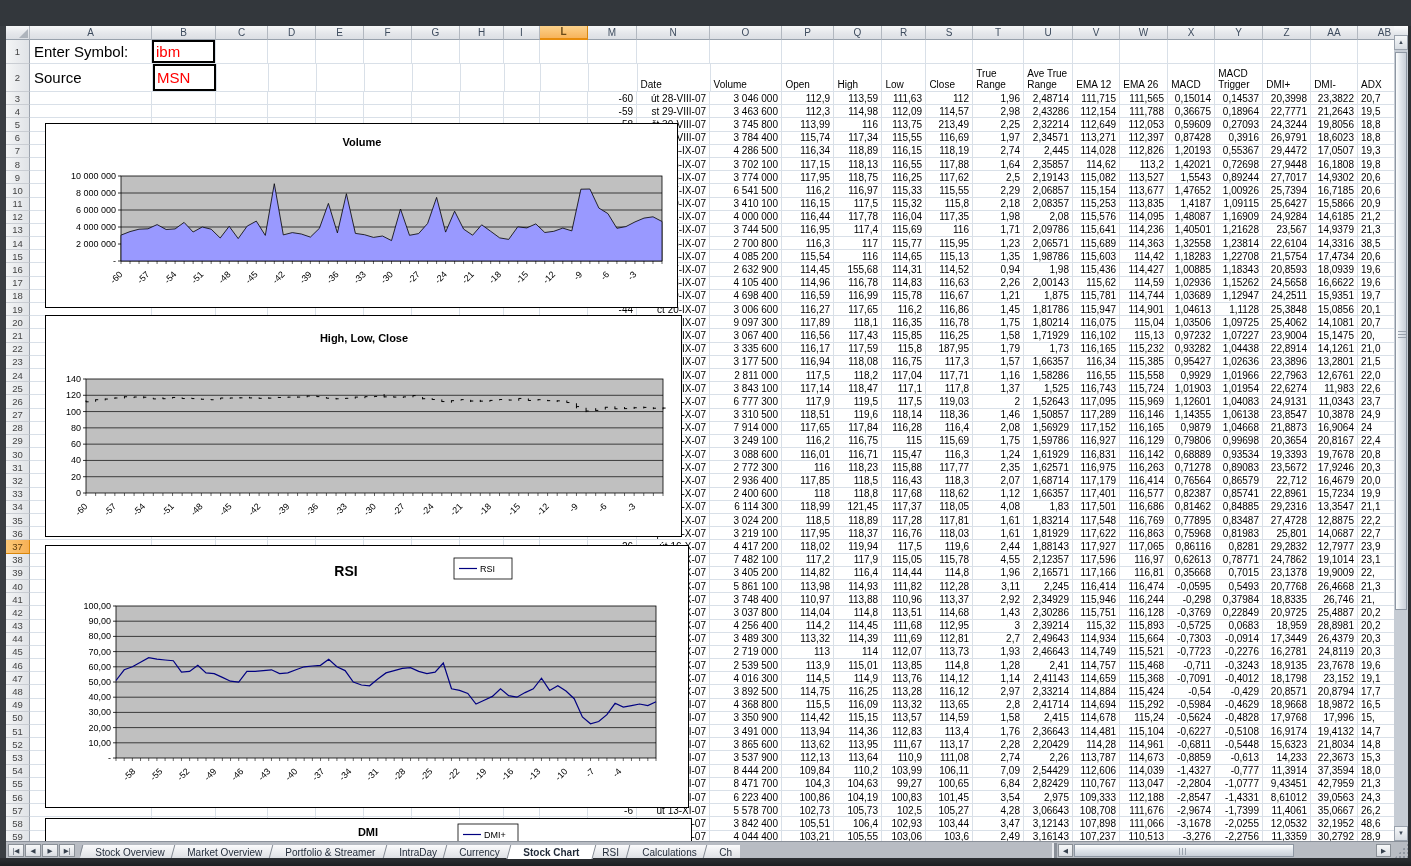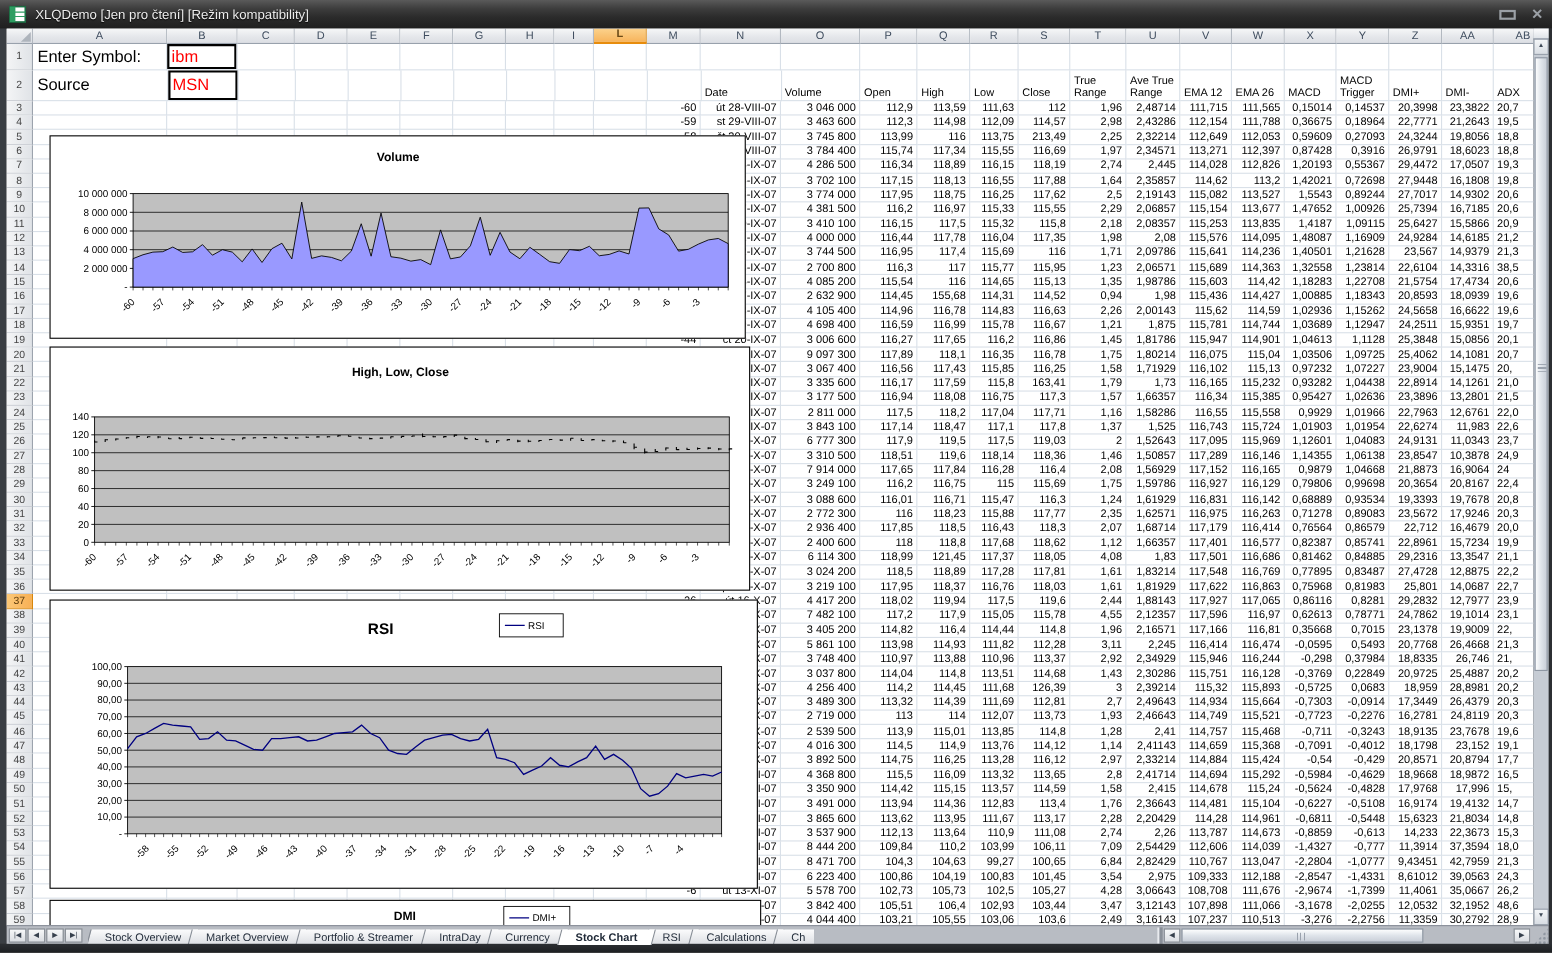--- a/index.html
+++ b/index.html
@@ -68,33 +68,20 @@
         background-image:radial-gradient(#8f96a0 1px,transparent 1.3px);background-size:4px 4px;
         clip-path:polygon(100% 0,100% 100%,0 100%);}
   #botframe{position:absolute;left:0;top:858px;width:1411px;height:8px;background:linear-gradient(180deg,#2c2f33,#1d1f22);}
   #rframe{position:absolute;left:1408px;top:26px;width:3px;height:832px;background:#2c2f33;}
   #lframe{position:absolute;left:0;top:26px;width:6px;height:832px;background:#3a3e43;}
 </style>
 </head>
 <body>
 
 <div id="win">
-  <div id="titlebar">
-    <svg class="ticon" viewBox="0 0 16 16">
-      <rect x="1" y="1" width="14" height="14" fill="#fff" stroke="#1c6e43" stroke-width="1.5"></rect>
-      <rect x="1" y="1" width="5" height="14" fill="#2e9e62"></rect>
-      <line x1="1" y1="6" x2="15" y2="6" stroke="#2e9e62" stroke-width="1"></line>
-      <line x1="1" y1="10" x2="15" y2="10" stroke="#2e9e62" stroke-width="1"></line>
-    </svg>
-    <span class="ttext">XLQDemo  [Jen pro čtení]  [Režim kompatibility]</span>
-    <span class="wbtns">
-      <span class="minbox"></span>
-      <span class="closex">✕</span>
-    </span>
-  </div>
 
   <div id="lframe"></div>
 
   <div id="sheet">
     <div id="colheads">
         <div class="ch corner">
           <span class="tri"></span>
         </div>
         <div class="ch" style="width:122px">A</div>
         <div class="ch" style="width:64px">B</div>
@@ -392,21 +379,21 @@
           <div class="cell" style="width:52px"></div>
           <div class="cell" style="width:48px"></div>
           <div class="cell" style="width:48px"></div>
           <div class="cell" style="width:48px"></div>
           <div class="cell" style="width:48px"></div>
           <div class="cell" style="width:44px"></div>
           <div class="cell" style="width:36px"></div>
           <div class="cell" style="width:48px"></div>
           <div class="cell" style="width:49px">-53</div>
           <div class="cell" style="width:73px">pá 7-IX-07</div>
-          <div class="cell" style="width:72px">4 381 500</div>
+          <div class="cell" style="width:72px">6 541 500</div>
           <div class="cell" style="width:52px">116,2</div>
           <div class="cell" style="width:48px">116,97</div>
           <div class="cell" style="width:44px">115,33</div>
           <div class="cell" style="width:47px">115,55</div>
           <div class="cell" style="width:51px">2,29</div>
           <div class="cell" style="width:49px">2,06857</div>
           <div class="cell" style="width:47px">115,154</div>
           <div class="cell" style="width:48px">113,677</div>
           <div class="cell" style="width:47px">1,47652</div>
           <div class="cell" style="width:48px">1,00926</div>
@@ -744,21 +731,21 @@
           <div class="cell" style="width:48px"></div>
           <div class="cell" style="width:44px"></div>
           <div class="cell" style="width:36px"></div>
           <div class="cell" style="width:48px"></div>
           <div class="cell" style="width:49px">-41</div>
           <div class="cell" style="width:73px">út 25-IX-07</div>
           <div class="cell" style="width:72px">3 335 600</div>
           <div class="cell" style="width:52px">116,17</div>
           <div class="cell" style="width:48px">117,59</div>
           <div class="cell" style="width:44px">115,8</div>
-          <div class="cell" style="width:47px">163,41</div>
+          <div class="cell" style="width:47px">187,95</div>
           <div class="cell" style="width:51px">1,79</div>
           <div class="cell" style="width:49px">1,73</div>
           <div class="cell" style="width:47px">116,165</div>
           <div class="cell" style="width:48px">115,232</div>
           <div class="cell" style="width:47px">0,93282</div>
           <div class="cell" style="width:48px">1,04438</div>
           <div class="cell" style="width:48px">22,8914</div>
           <div class="cell" style="width:47px">14,1261</div>
           <div class="cell lft" style="width:54px">21,0</div>
         </div>
@@ -1353,21 +1340,21 @@
           <div class="cell" style="width:48px"></div>
           <div class="cell" style="width:44px"></div>
           <div class="cell" style="width:36px"></div>
           <div class="cell" style="width:48px"></div>
           <div class="cell" style="width:49px">-20</div>
           <div class="cell" style="width:73px">st 24-X-07</div>
           <div class="cell" style="width:72px">4 256 400</div>
           <div class="cell" style="width:52px">114,2</div>
           <div class="cell" style="width:48px">114,45</div>
           <div class="cell" style="width:44px">111,68</div>
-          <div class="cell" style="width:47px">126,39</div>
+          <div class="cell" style="width:47px">112,95</div>
           <div class="cell" style="width:51px">3</div>
           <div class="cell" style="width:49px">2,39214</div>
           <div class="cell" style="width:47px">115,32</div>
           <div class="cell" style="width:48px">115,893</div>
           <div class="cell" style="width:47px">-0,5725</div>
           <div class="cell" style="width:48px">0,0683</div>
           <div class="cell" style="width:48px">18,959</div>
           <div class="cell" style="width:47px">28,8981</div>
           <div class="cell lft" style="width:54px">20,2</div>
         </div>

